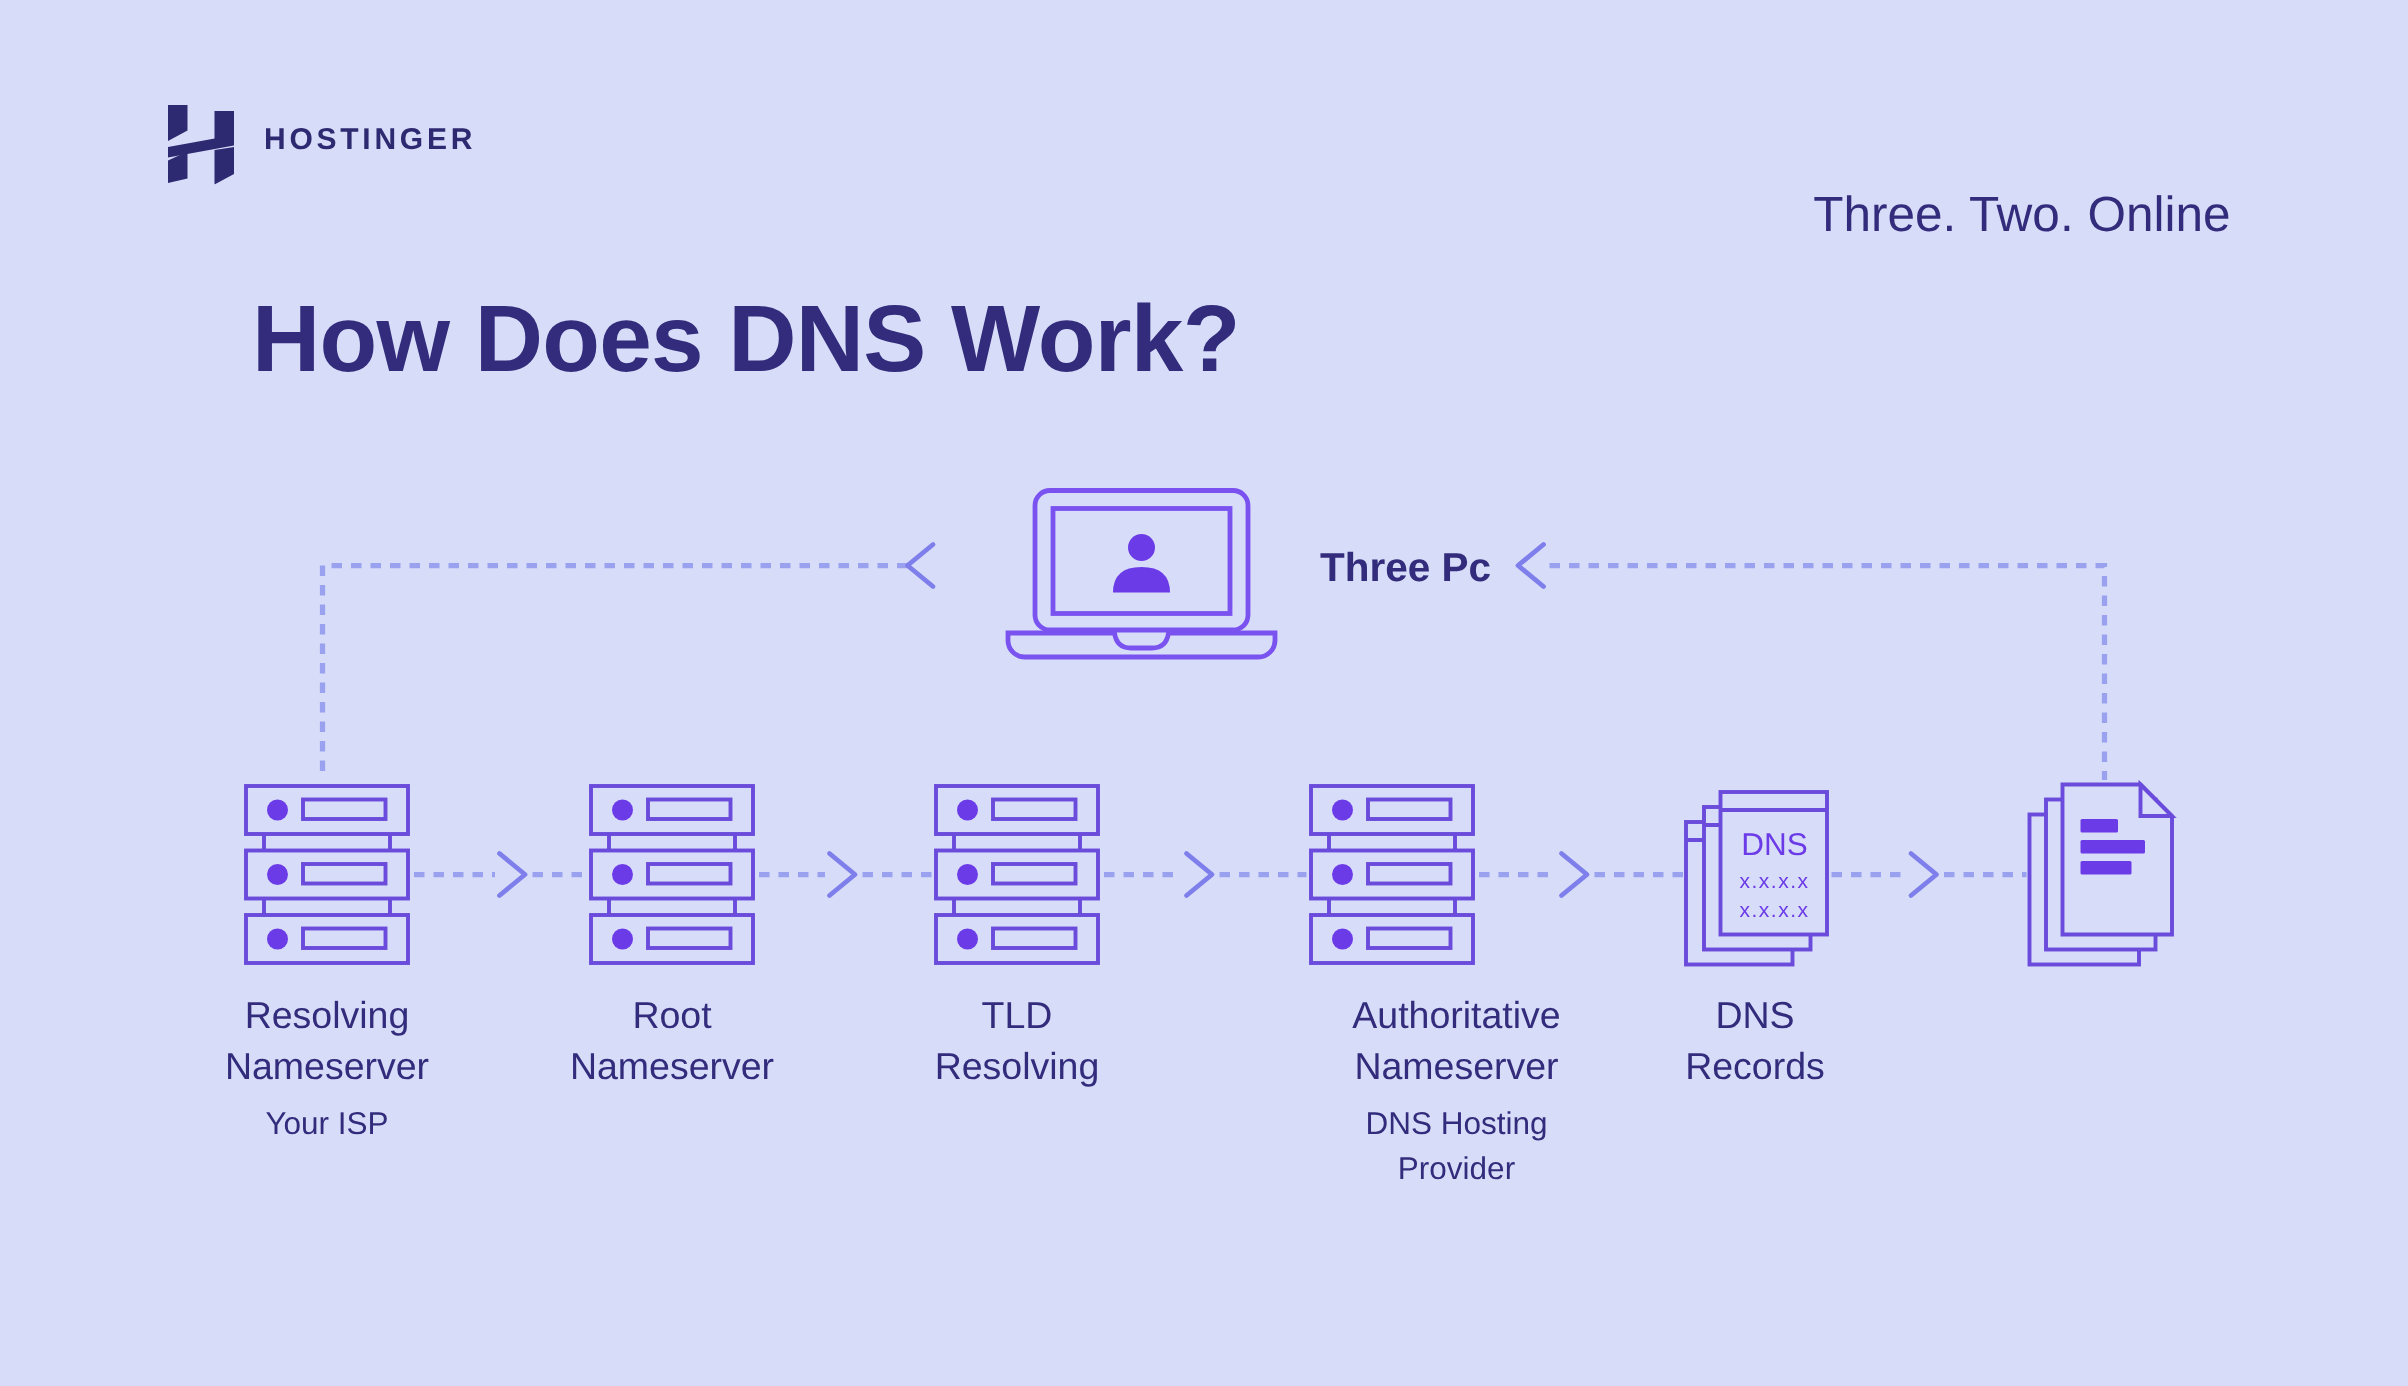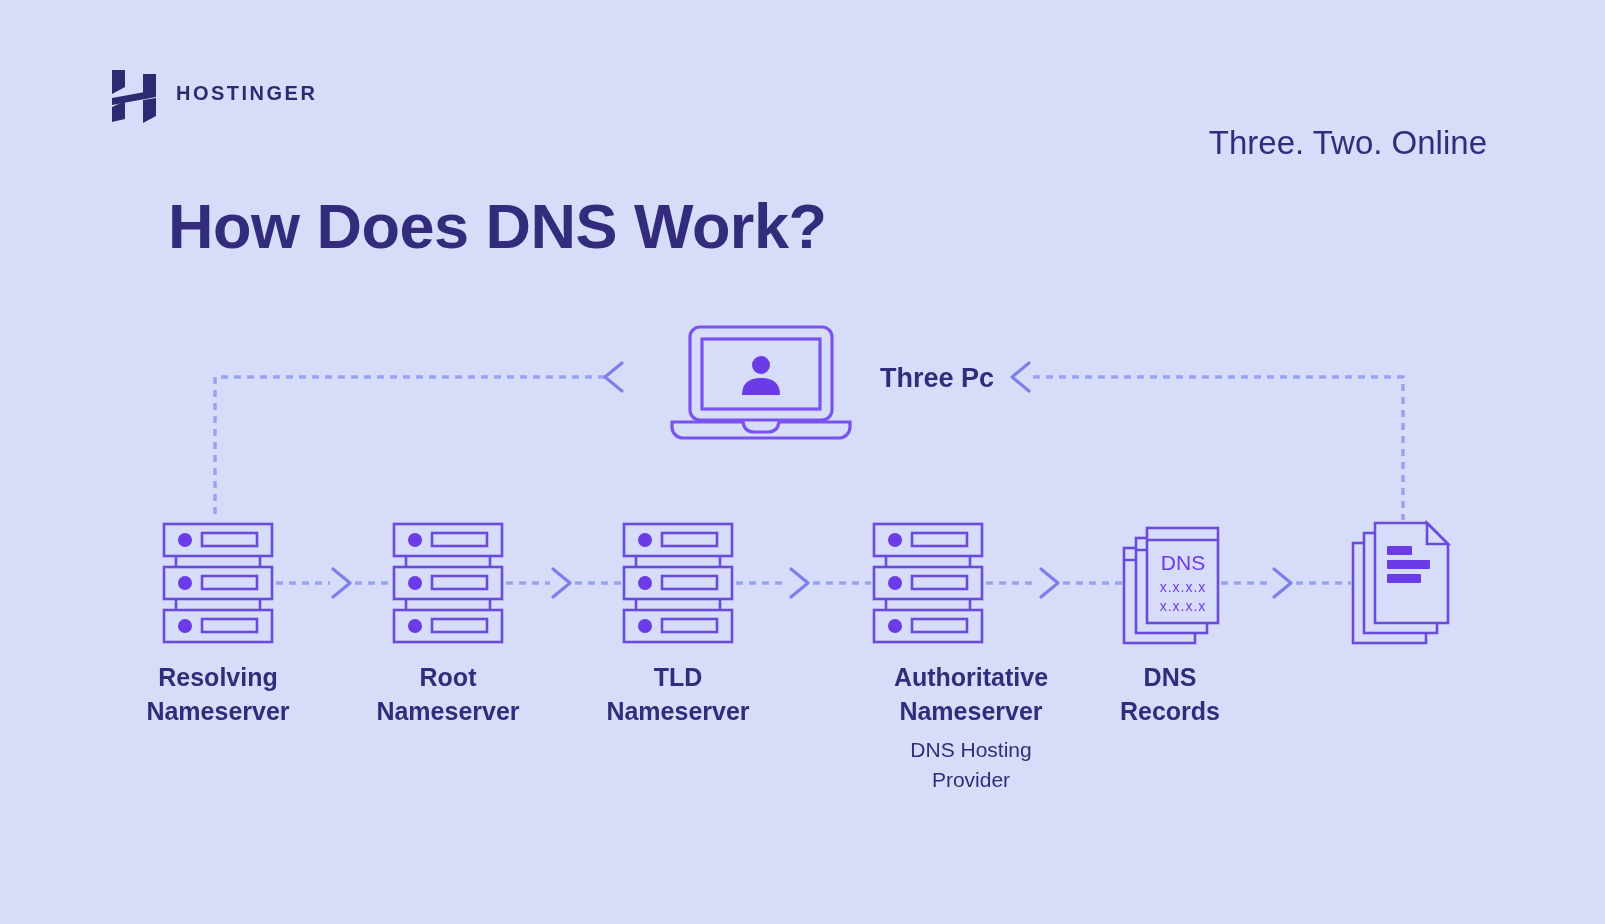--- a/index.html
+++ b/index.html
@@ -31,21 +31,21 @@
   .doc-title-text{font-family:"Liberation Sans",sans-serif;font-size:21px;font-weight:500;
     fill:var(--accent);text-anchor:middle;}
   .doc-line-text{font-family:"Liberation Sans",sans-serif;font-size:14px;letter-spacing:1px;
     fill:var(--accent);text-anchor:middle;}
 
   
   .your-pc{position:absolute;left:880px;top:363px;font-size:27px;font-weight:700;color:var(--ink);}
 
   
   .node{position:absolute;top:660px;transform:translateX(-50%);text-align:center;width:260px;}
-  .node-title{font-size:25px;font-weight:700;line-height:34px;color:var(--ink);white-space:pre-line;}
+  .node-title{font-size:25px;font-weight:400;line-height:34px;color:var(--ink);white-space:pre-line;}
   .node-caption{margin-top:7px;font-size:21px;font-weight:400;line-height:30px;color:var(--ink);white-space:pre-line;}
 </style>
 </head>
 <body>
 
 <div class="canvas">
 
   <svg class="diagram-svg" viewBox="0 0 1605 924">
     <defs>
       <g id="rack">
@@ -136,29 +136,30 @@
   <div class="brand-name">HOSTINGER</div>
   <div class="tagline">Three. Two. Online</div>
 
   <h1 class="page-title">How Does DNS Work?</h1>
 
   <div class="your-pc">Three Pc</div>
 
   <div class="node" style="left:218px">
     <div class="node-title">Resolving
 Nameserver</div>
+    <div class="node-caption">Your ISP</div>
   </div>
   <div class="node" style="left:448px">
     <div class="node-title">Root
 Nameserver</div>
     <div class="node-caption"></div>
   </div>
   <div class="node" style="left:678px">
     <div class="node-title">TLD
-Nameserver</div>
+Resolving</div>
   </div>
   <div class="node" style="left:971px">
     <div class="node-title">Authoritative
 Nameserver</div>
     <div class="node-caption">DNS Hosting
 Provider</div>
   </div>
   <div class="node" style="left:1170px">
     <div class="node-title">DNS
 Records</div>

